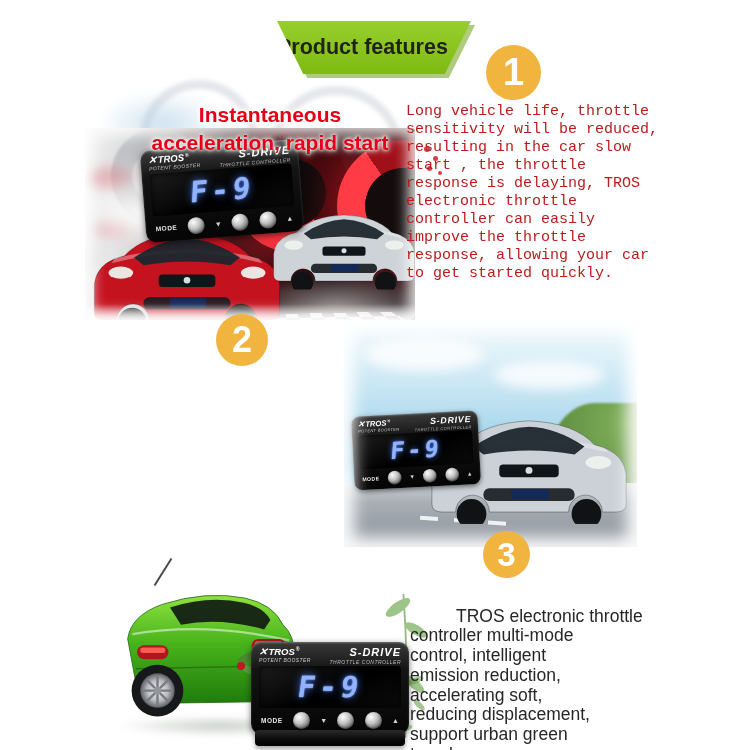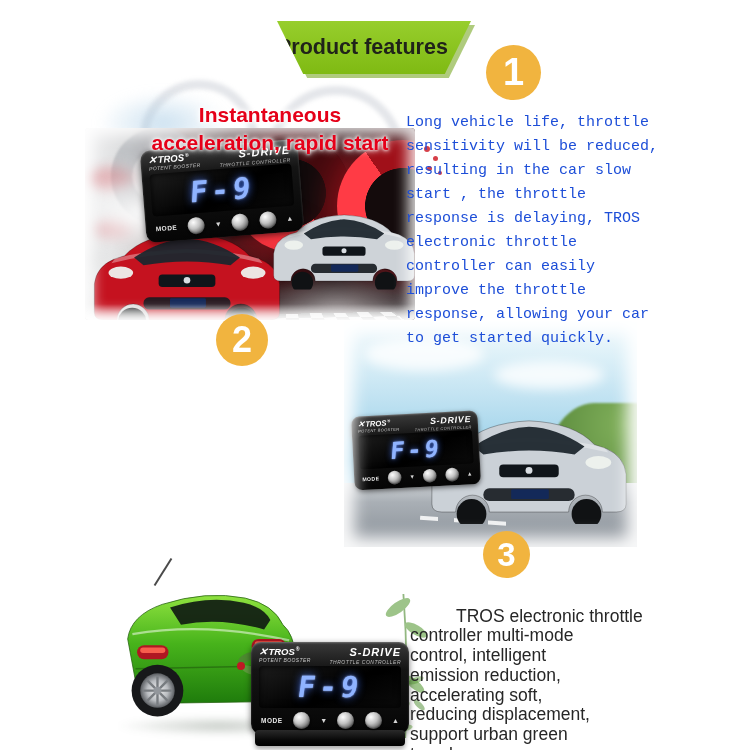--- a/index.html
+++ b/index.html
@@ -25,22 +25,22 @@
   
   .t-red{position:absolute;color:#e50019;font-weight:bold;text-align:center;white-space:pre-line;
     text-shadow:0 0 3px #fff,0 0 5px #fff,0 0 9px rgba(255,255,255,.95);z-index:7;}
   .t1{left:110px;top:84px;width:320px;font-size:21px;line-height:28px;}
   .t2{left:348px;top:327px;width:180px;font-size:27px;line-height:33px;}
   .t-green{position:absolute;left:138px;top:530px;width:430px;font-size:31px;line-height:30px;
     color:#4e9629;font-weight:bold;white-space:pre-line;padding-left:49px;text-indent:-49px;z-index:7;}
 
   
   .para{position:absolute;white-space:pre-line;z-index:7;}
-  .p1{left:406px;top:96px;width:275px;font-family:"Liberation Mono",monospace;
-      font-size:15px;line-height:24px;color:#1d4ed8;}
+  .p1{left:406px;top:88px;width:275px;font-family:"Liberation Mono",monospace;
+      font-size:15px;line-height:18px;color:#b91c1c;}
   .p2{left:137px;top:352px;width:270px;font-size:17px;line-height:21.5px;color:#121212;}
   .p3{left:410px;top:589px;width:262px;font-size:17.5px;line-height:19.8px;color:#262626;text-indent:46px;}
 
   
   .ghost{position:absolute;border-radius:50%;border:9px solid rgba(150,160,172,.26);
     filter:blur(2px);z-index:1;}
   .ghost-a{left:140px;top:80px;width:100px;height:100px;}
   .ghost-b{left:268px;top:86px;width:118px;height:118px;}
   .blue-wash{position:absolute;left:98px;top:92px;width:130px;height:62px;border-radius:50%;
     background:radial-gradient(closest-side,rgba(170,205,230,.6),rgba(170,205,230,0));

